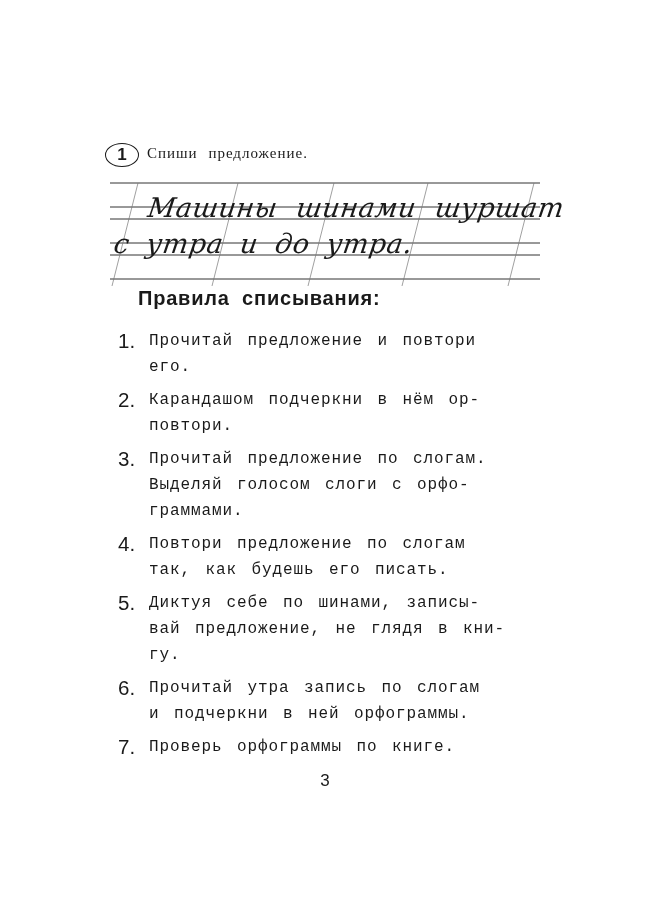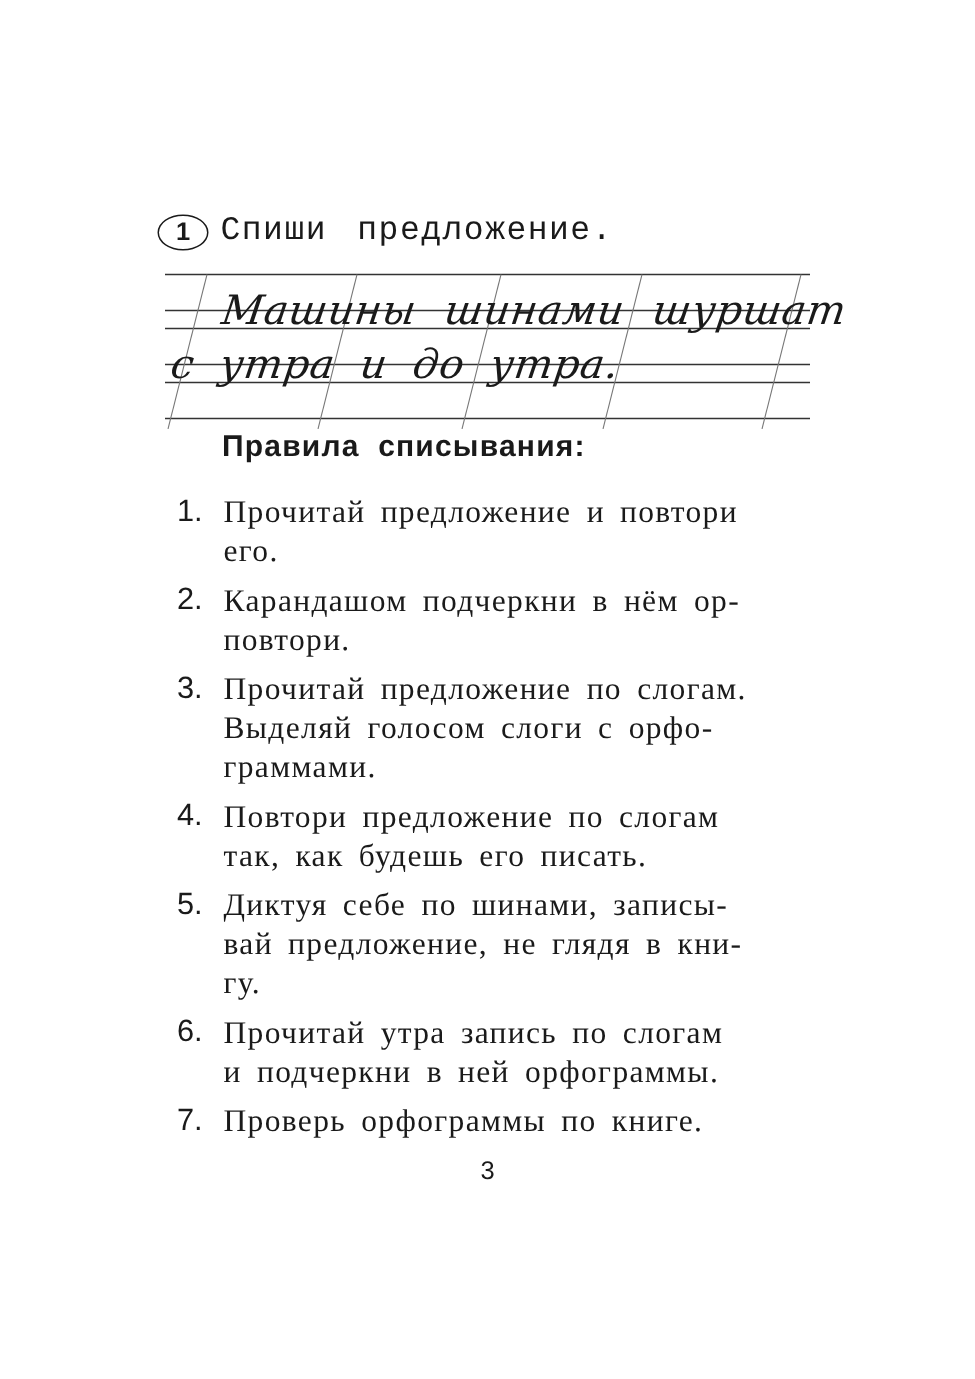--- a/index.html
+++ b/index.html
@@ -7,42 +7,42 @@
     width: 650px; height: 919px; background: #ffffff; position: relative; overflow: hidden;
     color: #1a1a1a;
   }
   .exercise-header { position: absolute; left: 105px; top: 138px; height: 30px; display: flex; align-items: center; }
   .num-circle {
     width: 34px; height: 24px; border: 1.6px solid #1a1a1a; border-radius: 50%;
     display: flex; align-items: center; justify-content: center;
     font-family: "Liberation Sans", sans-serif; font-weight: bold; font-size: 17px;
     box-sizing: border-box; margin-right: 8px; margin-top: 4px;
   }
-  .task-title { font-family: Liberation Mono, monospace; font-size: 22px; letter-spacing: 1px; word-spacing: 6px; }
+  .task-title { font-family: Liberation Serif, serif; font-size: 15px; letter-spacing: 1px; word-spacing: 6px; }
 
   .ruled { position: absolute; left: 110px; top: 178px; width: 430px; height: 108px; }
   .ruled svg { position: absolute; left: 0; top: 0; }
   .script {
     position: absolute; font-family: "DejaVu Serif", serif; font-style: italic;
     font-size: 27px; color: #1a1a1a; white-space: nowrap; letter-spacing: 0.5px;
     transform: skewX(-8deg);
   }
   .script.l1 { left: 38px; top: 14px; word-spacing: 10px; }
   .script.l2 { left: 4px; top: 50px; word-spacing: 8px; }
 
   .rules-heading {
-    position: absolute; left: 148px; top: 287px;
+    position: absolute; left: 138px; top: 287px;
     font-family: "Liberation Sans", sans-serif; font-weight: bold; font-size: 20px;
     letter-spacing: 0.8px; word-spacing: 6px;
   }
   .rules-list { position: absolute; left: 118px; top: 328px; width: 424px; margin: 0; padding: 0; list-style: none; }
   .rules-list li { display: flex; margin-bottom: 7px; }
   .rule-num { width: 31px; flex: none; font-family: "Liberation Sans", sans-serif; font-size: 20.5px; line-height: 26px; }
   .rule-text {
-    flex: 1; font-family: Liberation Serif, serif; font-size: 21px; line-height: 26px;
+    flex: 1; font-family: Liberation Mono, monospace; font-size: 16px; line-height: 26px;
     text-align: justify; text-align-last: left; letter-spacing: 0.9px; word-spacing: 4px; white-space: pre-line;
   }
   .page-number {
     position: absolute; left: 0; width: 650px; top: 771px; text-align: center;
     font-family: "Liberation Sans", sans-serif; font-size: 17px;
   }
 </style>
 </head>
 <body>
 

